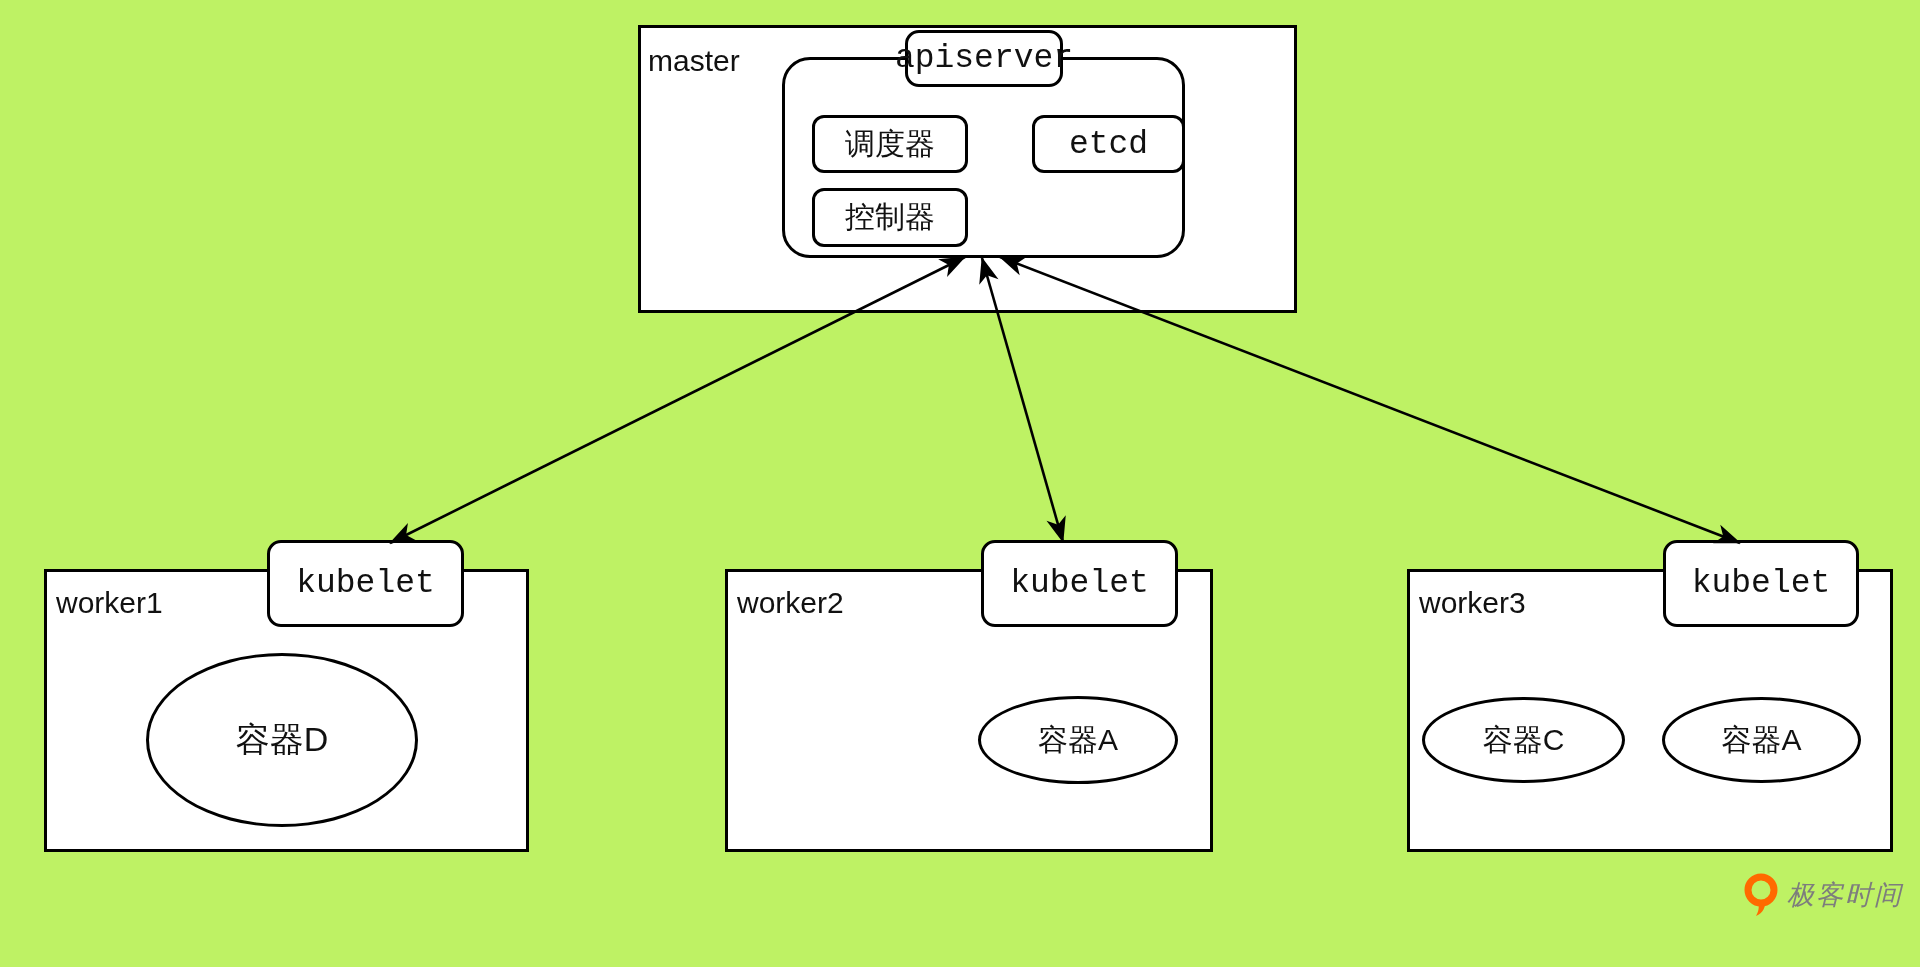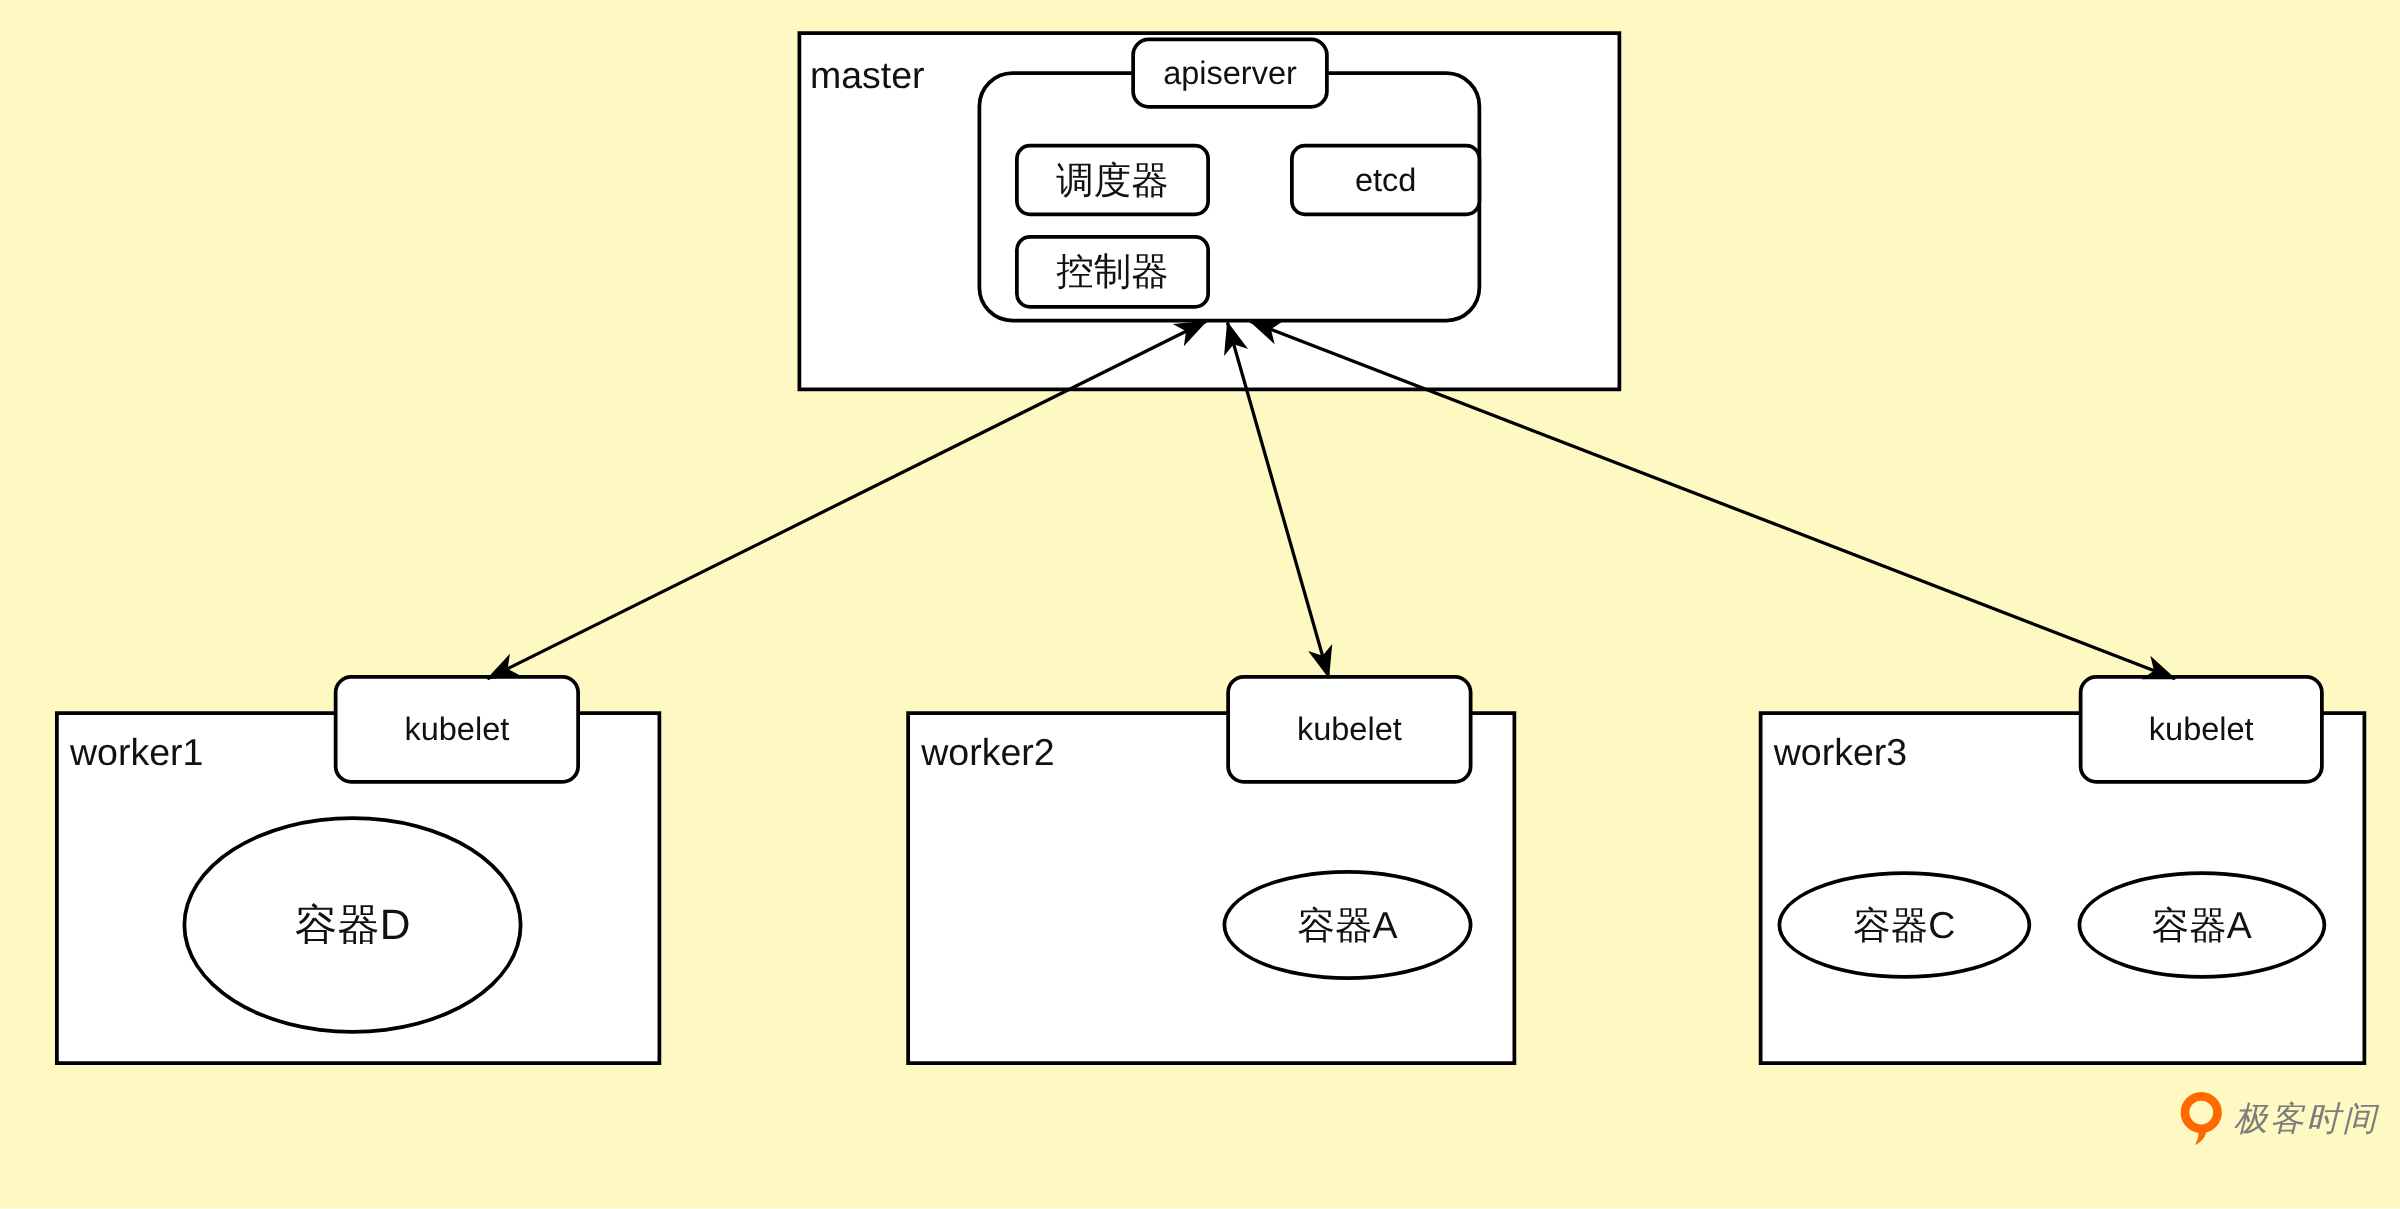--- a/index.html
+++ b/index.html
@@ -1,28 +1,28 @@
 <!DOCTYPE html>
 <html><head>
 <meta charset="utf-8">
 <style>
   html,body{margin:0;padding:0;background:#ffffff;}
   .canvas{
-    position:relative;width:1920px;height:967px;background:#fef9c3;overflow:hidden;
+    position:relative;width:1920px;height:967px;background:#bef264;overflow:hidden;
     font-family:"Liberation Sans","DejaVu Sans",sans-serif;color:#111111;
   }
   .abs{position:absolute;box-sizing:border-box;}
   .rect{border:3px solid #000;background:#ffffff;}
   .rounded{border:3px solid #000;background:#ffffff;border-radius:14px;
     display:flex;align-items:center;justify-content:center;}
   .group{border:3px solid #000;background:#ffffff;border-radius:28px;}
   .ellipse{border:3px solid #000;background:#ffffff;border-radius:50%;
     display:flex;align-items:center;justify-content:center;}
   .node-label{font-size:30px;line-height:1.1;color:#111;}
-  .tag-text{font-size:26px;color:#111;}
+  .tag-text{font-size:33px;color:#111;font-family:Liberation Mono, monospace;}
   .cn{font-size:30px;color:#111;}
   .z2{z-index:2;}
   svg.arrows{position:absolute;left:0;top:0;z-index:4;pointer-events:none;}
   .brand{position:absolute;display:flex;align-items:center;gap:8px;}
   .brand-text{font-size:27px;font-weight:500;color:#7d7d7d;letter-spacing:2px;}
 </style>
 </head>
 <body>
 
 <div class="canvas">

